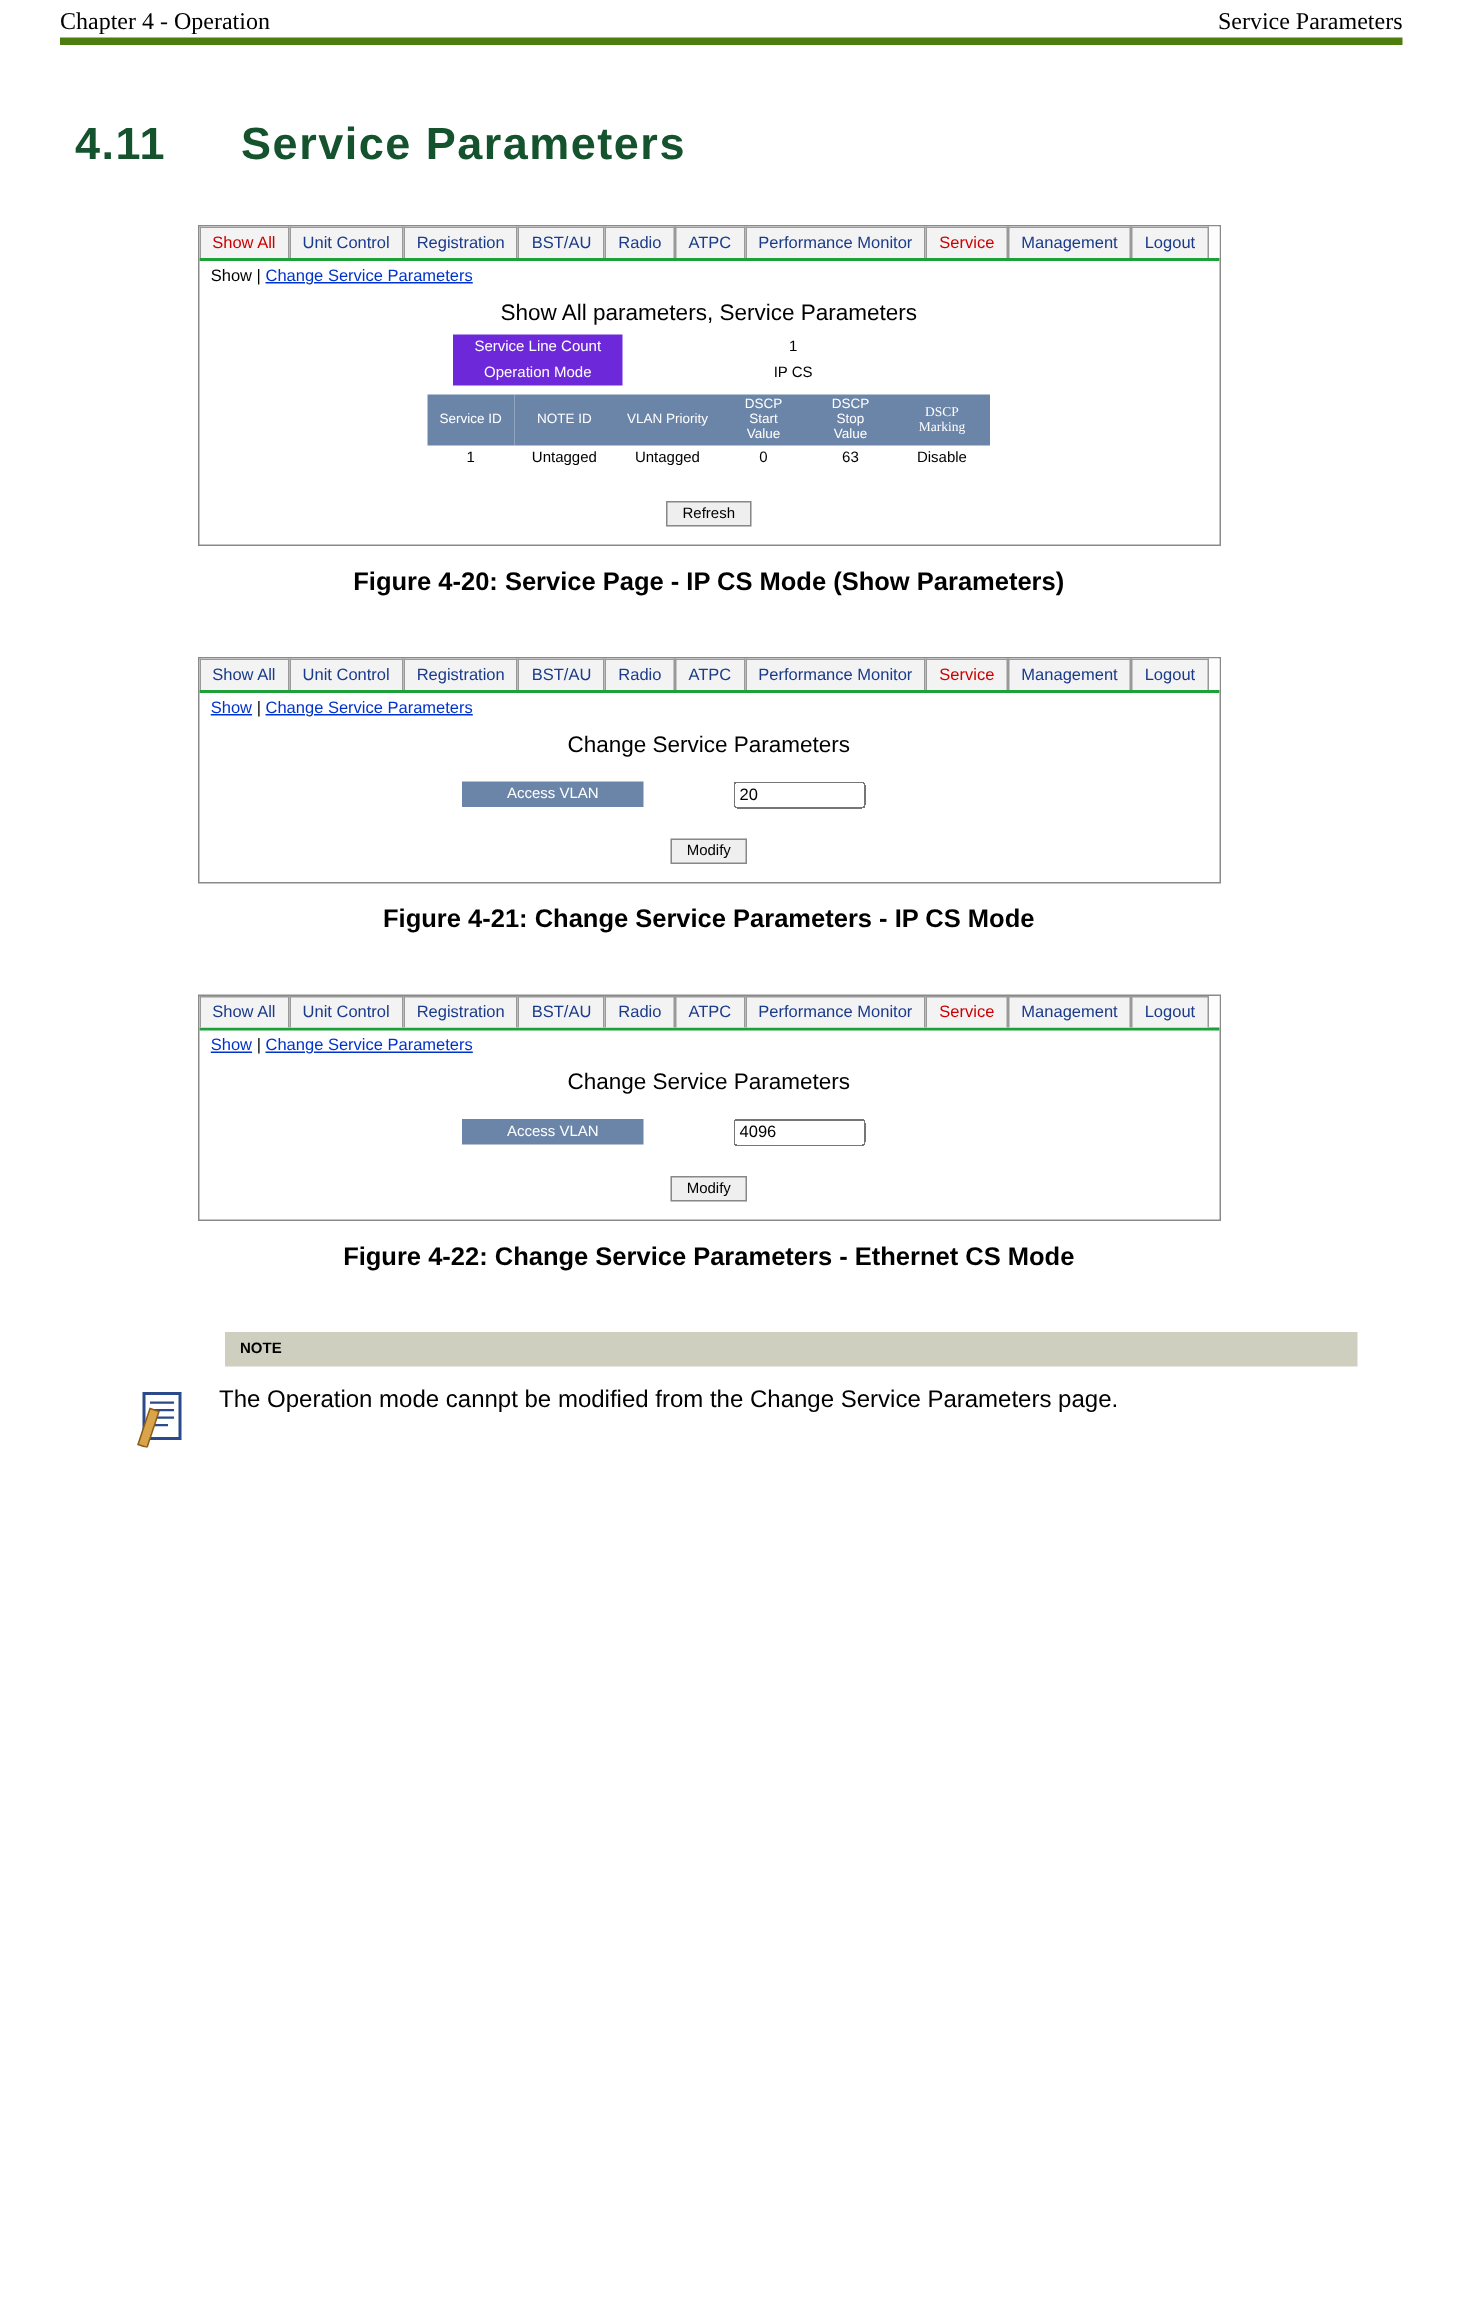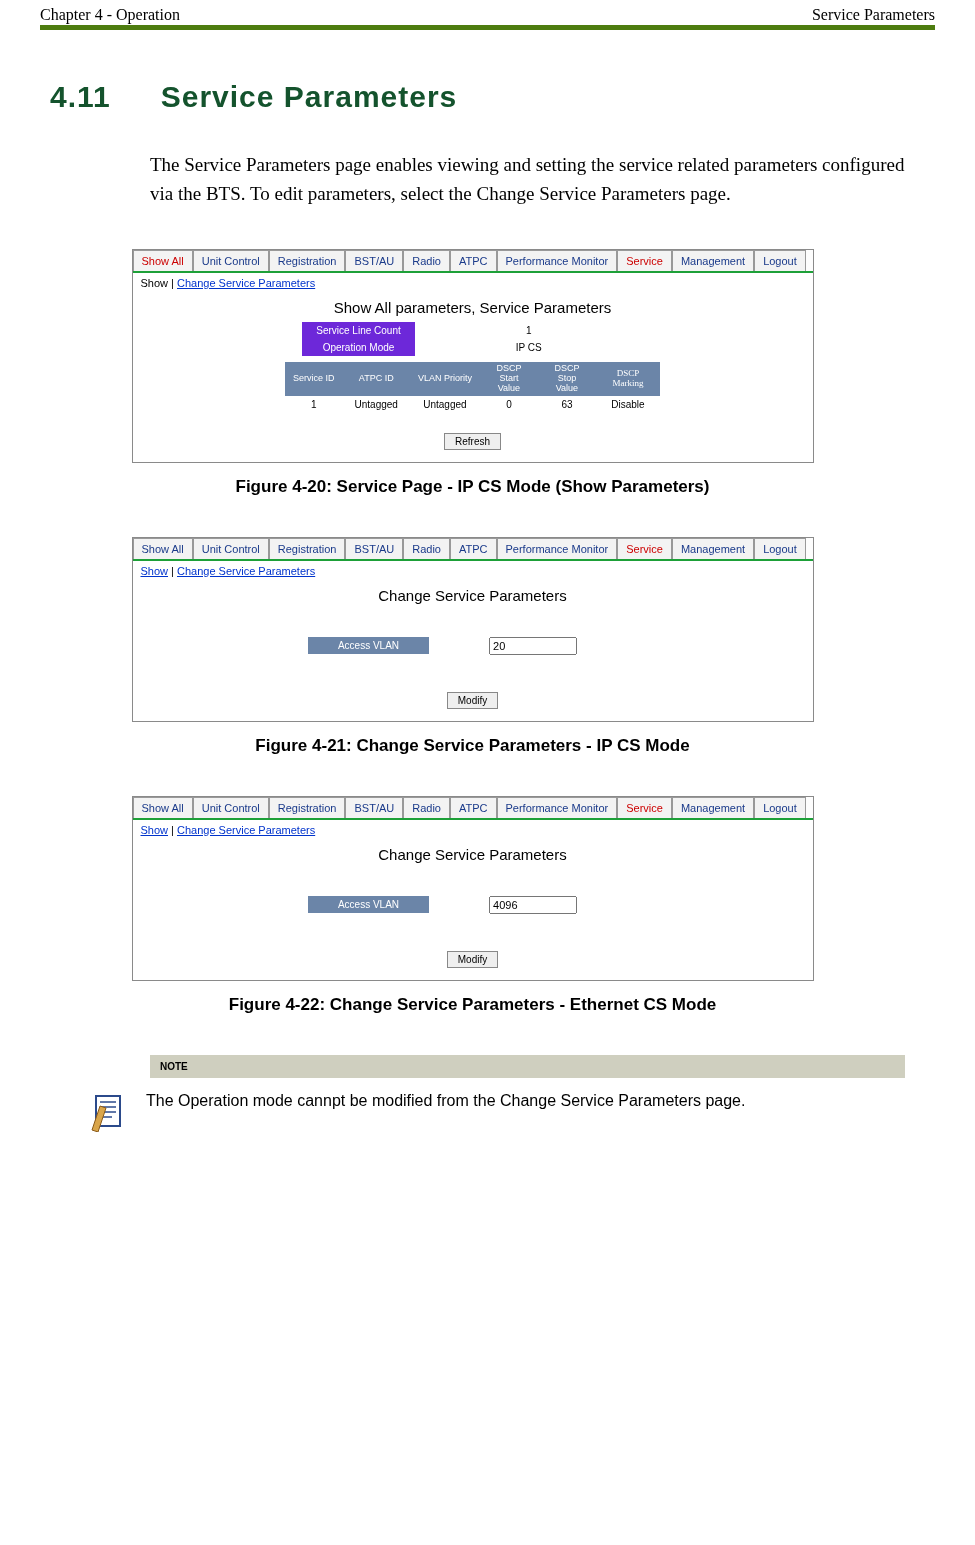--- a/index.html
+++ b/index.html
@@ -143,21 +143,21 @@
     background: #efefef;
     border: 1px solid #888;
     cursor: pointer;
     font-family: Verdana, Arial, sans-serif;
   }
   .access-row {
     display: flex;
     justify-content: center;
     align-items: center;
     gap: 0;
-    margin: 27px auto;
+    margin: 10px auto;
     font-size: 11px;
   }
   .access-label {
     background: #6b85a8;
     color: #fff;
     padding: 3px 30px;
     font-size: 10px;
   }
   .access-input {
     width: 80px;
@@ -226,21 +226,20 @@
     <span>Chapter 4 - Operation</span>
     <span>Service Parameters</span>
   </div>
 
   <div class="main">
     <div class="section-heading">
       <span>4.11</span>
       <span>Service Parameters</span>
     </div>
 
-    <p class="body-text">The Service Parameters page enables viewing and setting the service related parameters configured via the BTS. To edit parameters, select the Change Service Parameters page.</p>
 
     <div class="figure-block">
       <div class="screenshot" style="width:680px;">
         <div class="tab-row">
           <div class="tab active">Show All</div>
           <div class="tab">Unit Control</div>
           <div class="tab">Registration</div>
           <div class="tab">BST/AU</div>
           <div class="tab">Radio</div>
           <div class="tab">ATPC</div>
@@ -262,21 +261,21 @@
           <tr>
             <td class="param-header">Operation Mode</td>
             <td>IP CS</td>
           </tr>
         </tbody>
           </table>
         <table class="def-table">
           <tbody>
               <tr>
             <th>Service ID</th>
-            <th>ATPC ID</th>
+            <th>NOTE ID</th>
             <th>VLAN Priority</th>
             <th style="width:42px;">DSCP Start Value</th>
             <th style="width:42px;">DSCP Stop Value</th>
             <th style="width:48px;font-family:Liberation Serif, serif;">DSCP Marking</th>
           </tr>
           <tr>
             <td>1</td>
             <td>Untagged</td>
             <td>Untagged</td>
             <td>0</td>

